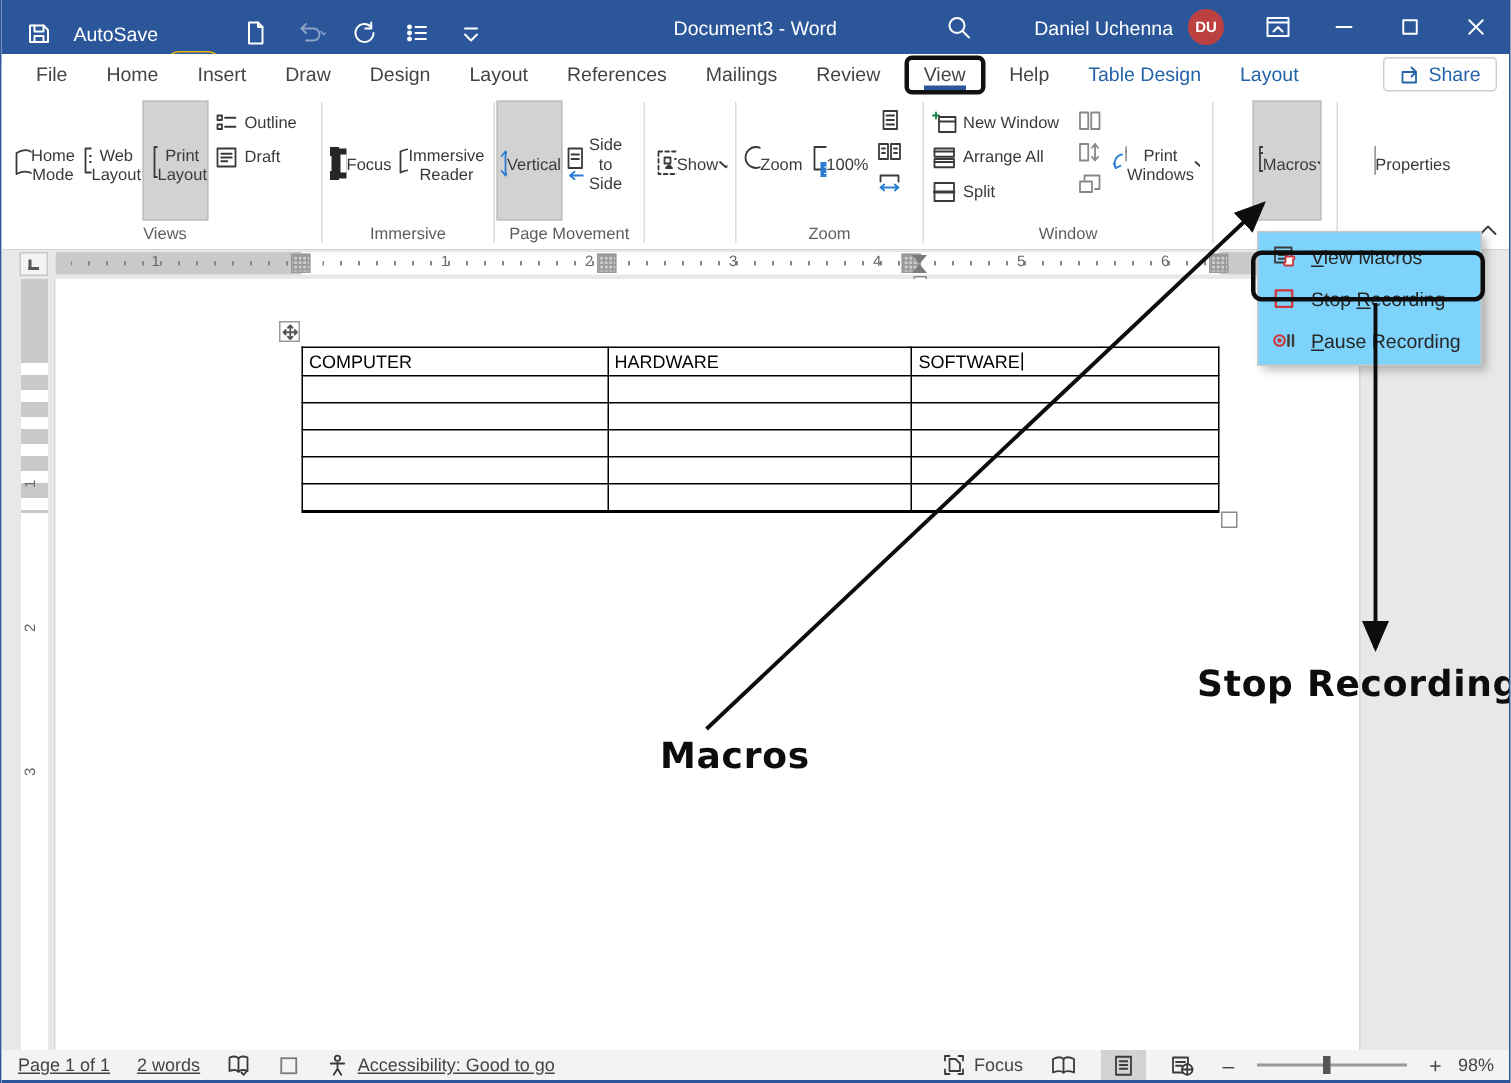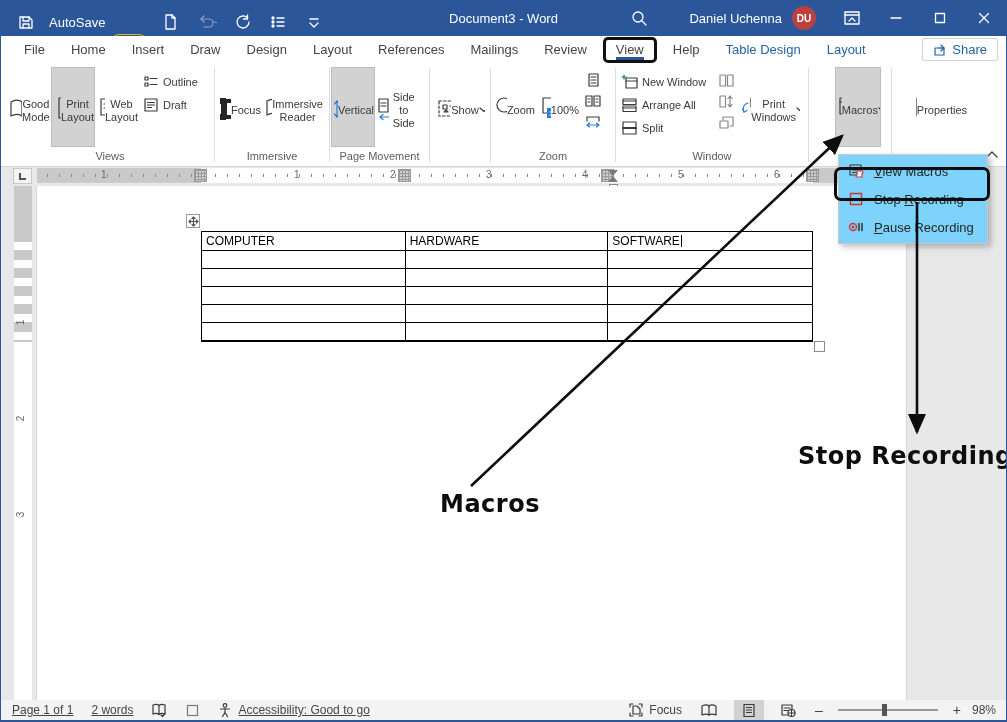--- a/index.html
+++ b/index.html
@@ -240,37 +240,37 @@
 
   <div class="ribbon">
 
     <div class="rgroup" style="width:206px">
       <div class="rbody">
         <div class="bigbtn">
           <svg class="ln" width="28" height="28">
               <path d="M3 7 C7 4.5 11 4.5 14 7 C17 4.5 21 4.5 25 7 V21 C21 19 17 19 14 21 C11 19 7 19 3 21 Z"></path>
               <path d="M14 7 V21"></path>
             </svg>
-          <span class="blabel">Good Mode</span>
-        </div>
-        <div class="bigbtn sel">
-          <svg class="ln" width="28" height="28">
-              <rect x="7" y="3" width="14" height="20"></rect>
-              <path d="M10 8 h8 M10 12 h8 M10 16 h8 M10 20 h5"></path>
-            </svg>
-          <span class="blabel">Print Layout</span>
+          <span class="blabel">Home Mode</span>
         </div>
         <div class="bigbtn">
           <svg class="ln" width="28" height="28">
               <rect x="5" y="4" width="14" height="16"></rect>
               <path d="M8 9 h8 M8 13 h5"></path>
               <circle class="b" cx="18" cy="17" r="5.5" fill="#fff"></circle>
               <path class="b" d="M12.5 17 h11 M18 11.5 v11 M14 14 a9 9 0 0 0 8 0 M14 20 a9 9 0 0 1 8 0"></path>
             </svg>
           <span class="blabel">Web Layout</span>
+        </div>
+        <div class="bigbtn sel">
+          <svg class="ln" width="28" height="28">
+              <rect x="7" y="3" width="14" height="20"></rect>
+              <path d="M10 8 h8 M10 12 h8 M10 16 h8 M10 20 h5"></path>
+            </svg>
+          <span class="blabel">Print Layout</span>
         </div>
         <div class="smallcol">
           <div class="smallbtn">
             <svg class="ln" width="16" height="16">
                 <rect x="2" y="3" width="3" height="3"></rect>
                 <path d="M7 4.5 h7"></path>
                 <rect x="2" y="9" width="3" height="3"></rect>
                 <path d="M7 10.5 h7"></path>
               </svg>
             <span>Outline</span>

